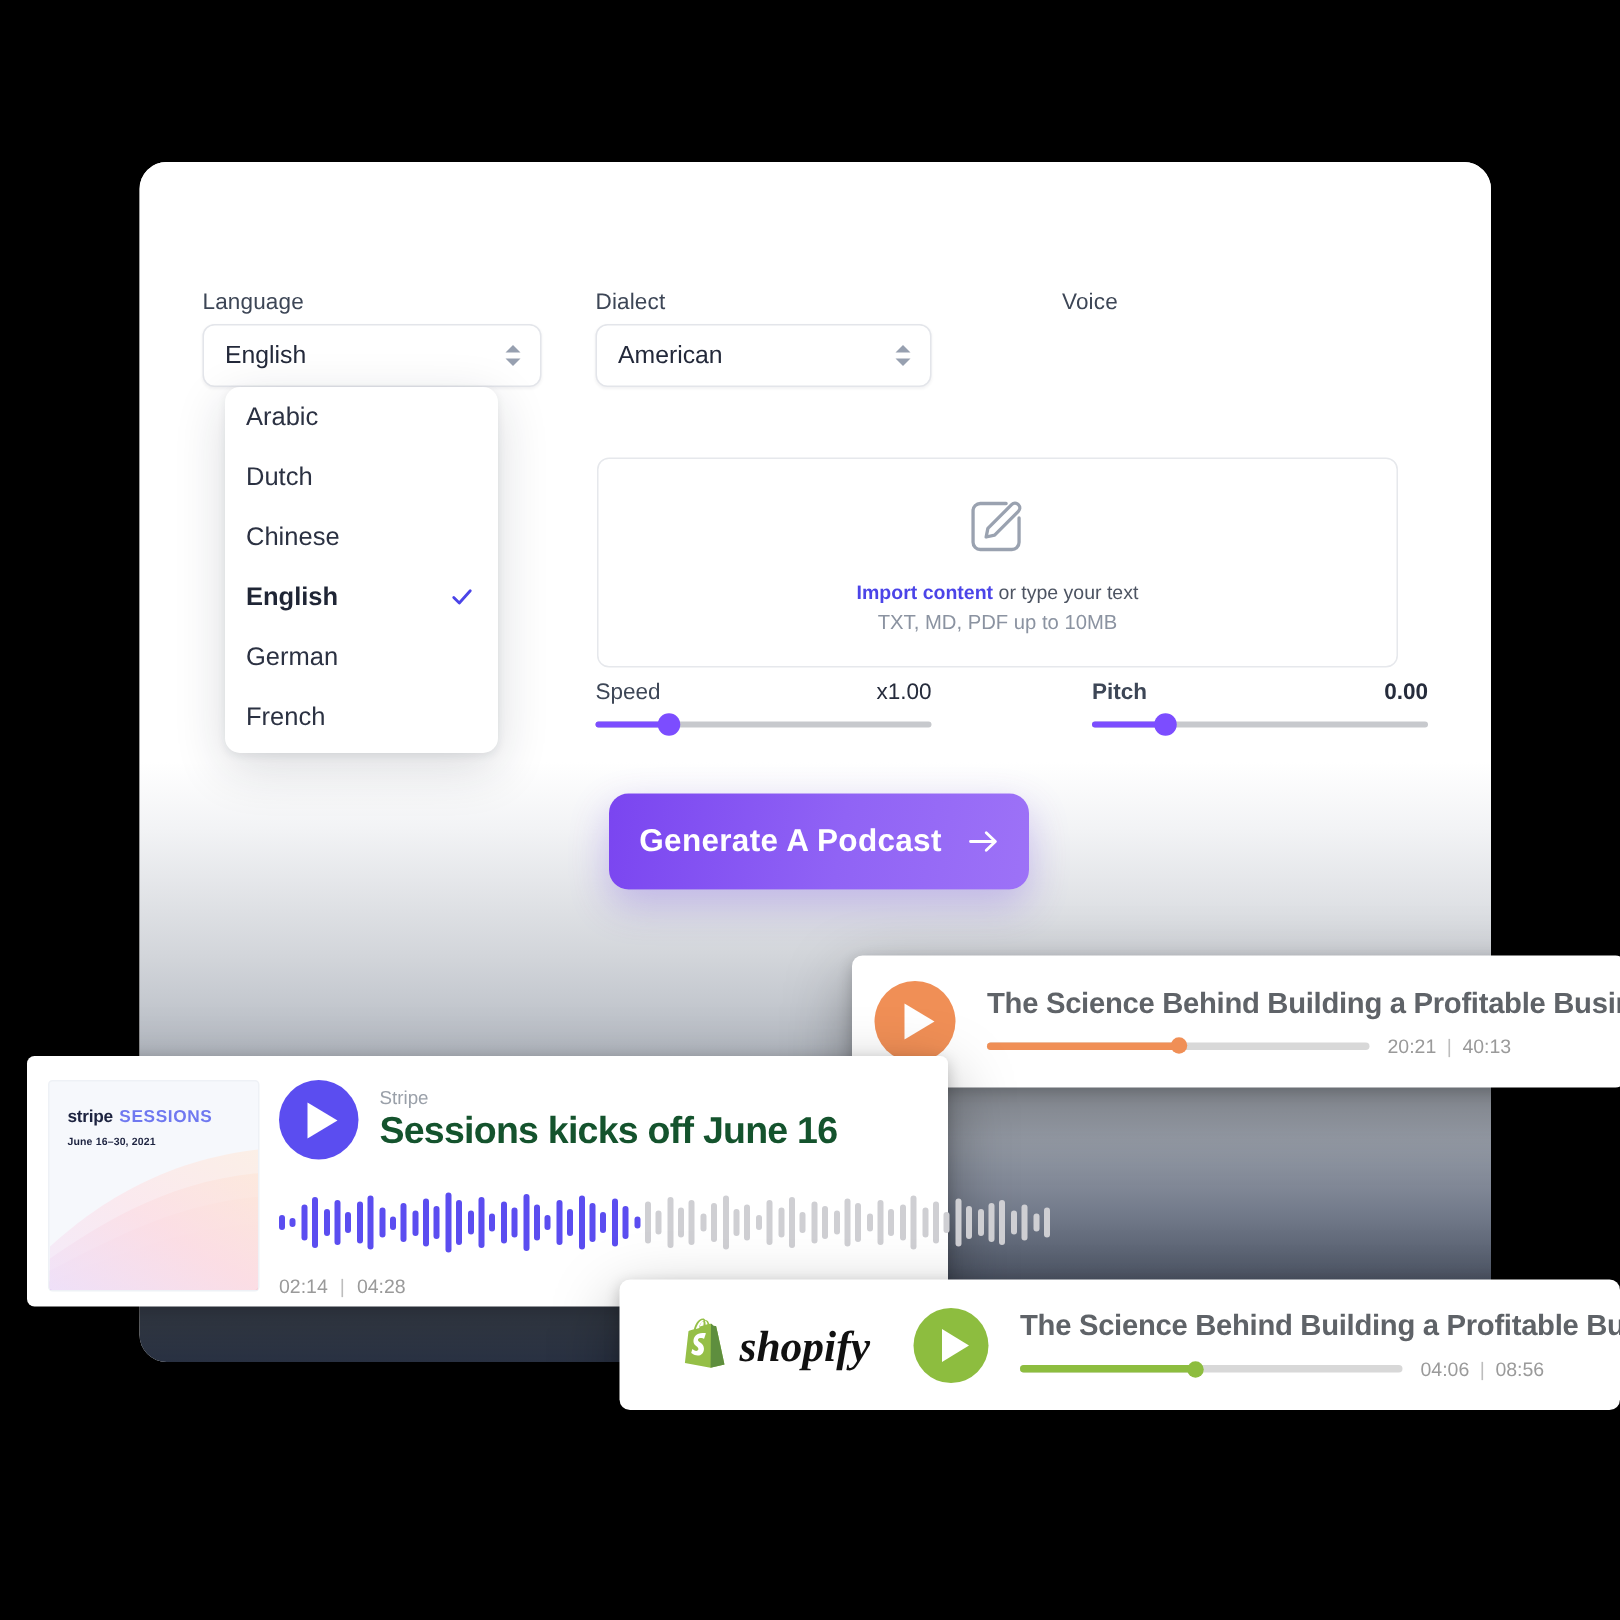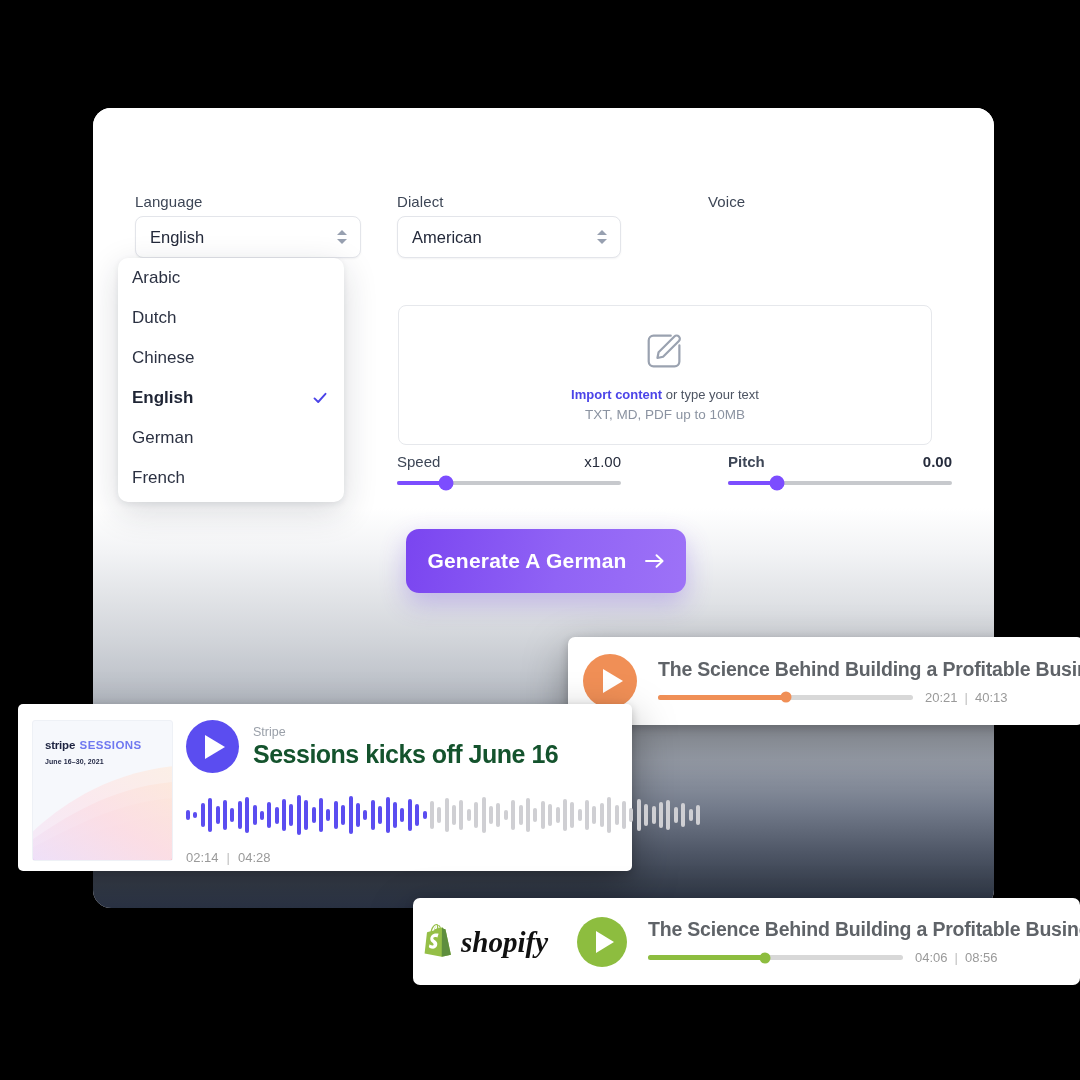--- a/index.html
+++ b/index.html
@@ -85,22 +85,22 @@
   }
   .voice-avatar .body {
     position: absolute; left: 50%; bottom: -6px;
     transform: translateX(-50%);
     width: 26px; height: 14px; border-radius: 50% 50% 0 0;
     background: #5d6166;
   }
 
   
   .dropdown {
-    position: absolute; left: 118px; top: 258px;
-    width: 226px; height: 244px;
+    position: absolute; left: 150px; top: 258px;
+    width: 182px; height: 244px;
     background: #ffffff;
     border-radius: 10px;
     box-shadow: 0 10px 34px rgba(25,32,52,.16), 0 2px 6px rgba(25,32,52,.08);
     overflow: hidden;
     z-index: 40;
   }
   .dd-item {
     height: 40px; display: flex; align-items: center;
     padding: 0 16px 0 14px;
     font-size: 17px; color: #2b3142;
@@ -168,23 +168,23 @@
     position: absolute; background: #ffffff;
     box-shadow: 0 16px 44px rgba(0,0,0,.34), 0 3px 10px rgba(0,0,0,.20);
   }
   .pl-orange {
     left: 568px; top: 637px; width: 516px; height: 88px;
     border-radius: 7px;
     display: flex; align-items: center; padding-left: 15px;
     z-index: 30;
   }
   .pl-shopify {
-    left: 413px; top: 898px; width: 667px; height: 87px;
+    left: 413px; top: 853px; width: 667px; height: 87px;
     border-radius: 7px;
-    display: flex; align-items: center; padding-left: 10px;
+    display: flex; align-items: center; padding-left: 42px;
     z-index: 32;
   }
   .pl-stripe {
     left: 18px; top: 704px; width: 614px; height: 167px;
     border-radius: 5px;
     display: flex; align-items: flex-start;
     padding: 16px 0 0 14px;
     z-index: 31;
   }
 
@@ -341,21 +341,21 @@
       <span class="slider-name">Pitch</span>
       <span class="slider-val">0.00</span>
     </div>
     <div class="track">
       <div class="fill" style="width:22%;"></div>
       <div class="knob" style="left:22%;"></div>
     </div>
   </div>
 
   <button class="cta">
-    <span class="cta-label">Generate A German</span>
+    <span class="cta-label">Generate A Podcast</span>
     <svg class="cta-arrow" viewBox="0 0 20 18">
       <path d="M1 9 H17 M11.5 3.2 L17.6 9 L11.5 14.8" fill="none" stroke="#ffffff" stroke-width="1.9" stroke-linecap="round" stroke-linejoin="round"></path>
     </svg>
   </button>
 
   <div class="player pl-orange">
     <div class="play-circle" style="width:54px;height:54px;background:#f08f56;margin-right:21px;">
       <span class="play-tri"></span>
     </div>
     <div class="pl-body">

